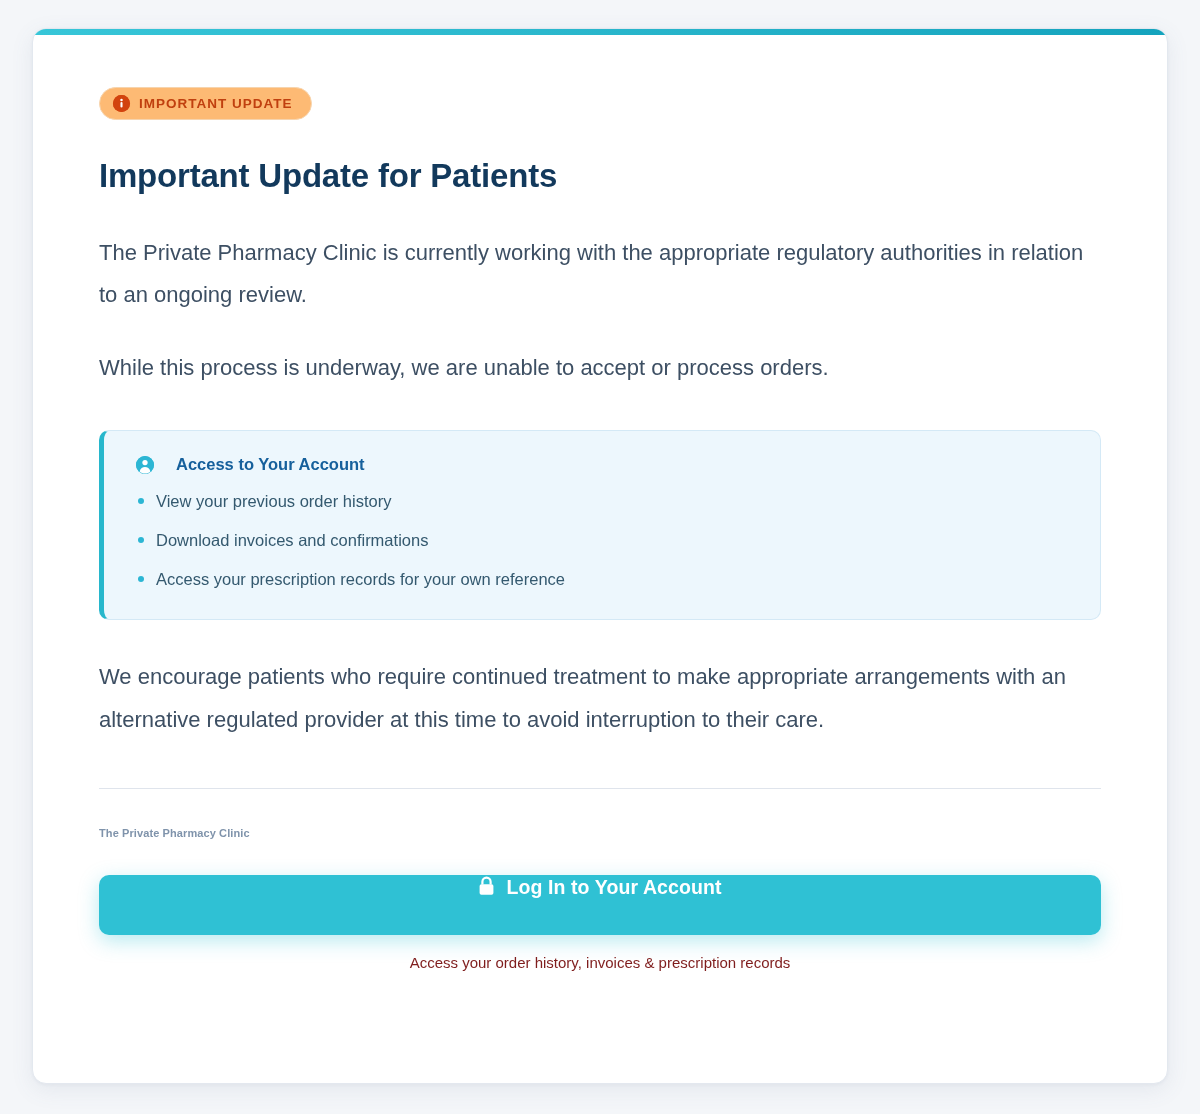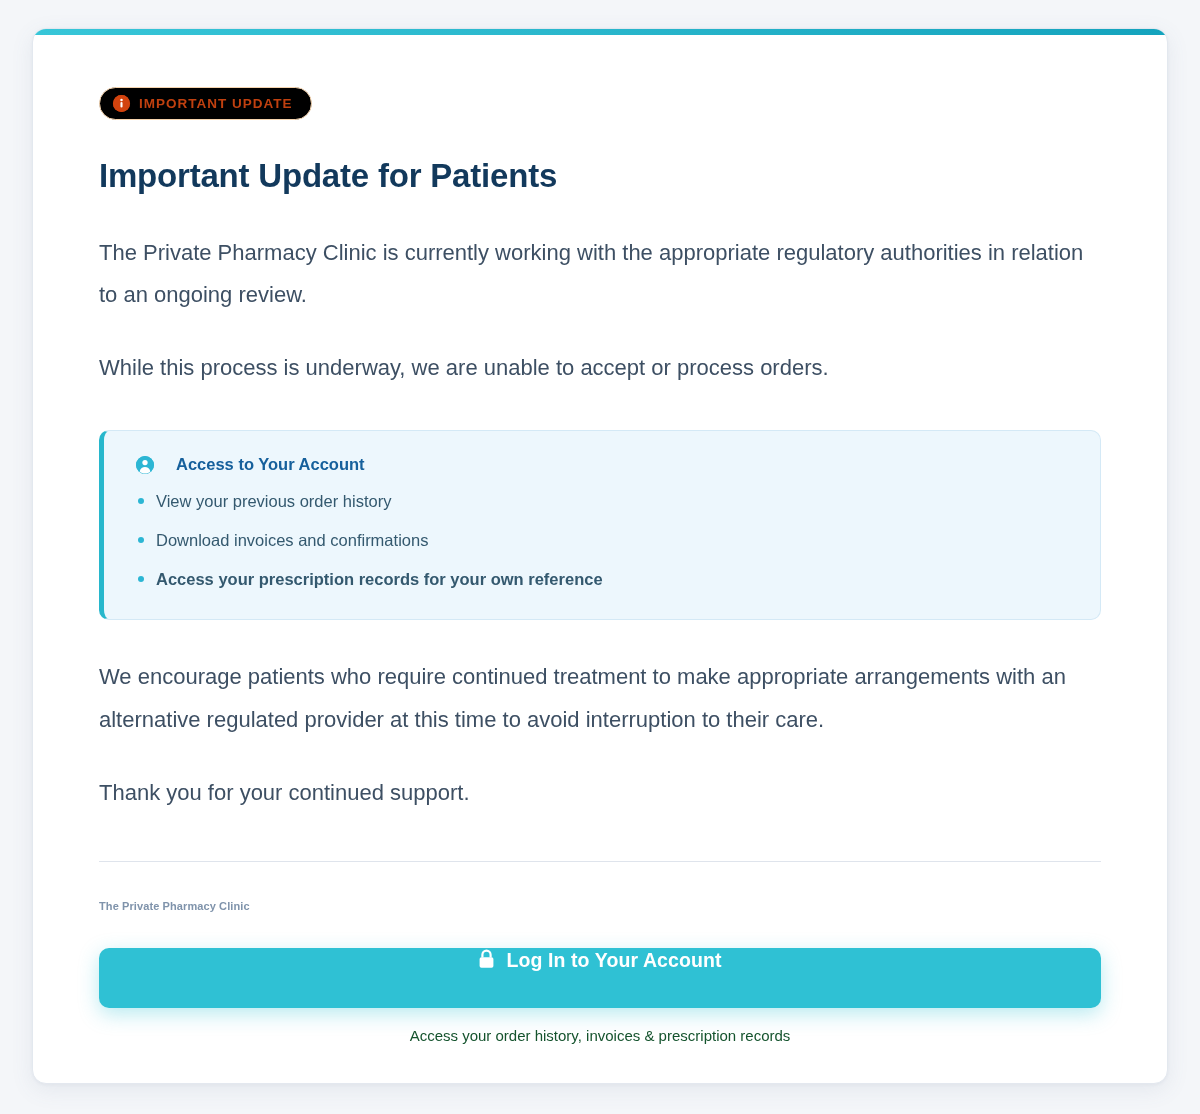--- a/index.html
+++ b/index.html
@@ -44,21 +44,21 @@
   .card-body {
     box-sizing: border-box;
     padding: 58px 66px 0 66px;
   }
 
   
   .badge {
     display: inline-flex;
     align-items: center;
     gap: 9px;
-    background: #000000;
+    background: #fdba74;
     border: 1px solid #f6d4ae;
     border-radius: 999px;
     padding: 7px 18px 7px 13px;
     margin: 0 0 6px 0;
   }
   .badge-icon {
     width: 17px;
     height: 17px;
     flex: 0 0 17px;
     border-radius: 50%;
@@ -142,21 +142,21 @@
     padding: 0;
   }
   .infobox-list li {
     position: relative;
     padding: 0 0 0 20px;
     margin: 0 0 14px 0;
     font-size: 16.5px;
     line-height: 1.5;
     color: #34596f;
   }
-  .infobox-list li:last-child { margin-bottom: 0; font-weight: bold; }
+  .infobox-list li:last-child { margin-bottom: 0; }
   .infobox-list li::before {
     content: "";
     position: absolute;
     left: 2px;
     top: 9px;
     width: 6px;
     height: 6px;
     border-radius: 50%;
     background: #2cb6d4;
   }
@@ -198,21 +198,21 @@
     justify-content: center;
     gap: 11px;
     cursor: pointer;
     box-shadow: 0 6px 20px rgba(47, 193, 212, 0.34);
   }
   .lock-icon { display: block; }
   .cta-sub {
     margin: 19px 0 0 0;
     text-align: center;
     font-size: 15px;
-    color: #14532d;
+    color: #7f1d1d;
   }
 </style>
 </head>
 <body>
 
 <div class="page">
   <div class="card">
 
     <div class="accent-bar"></div>
 
@@ -249,21 +249,20 @@
         <ul class="infobox-list">
           <li>View your previous order history</li>
           <li>Download invoices and confirmations</li>
           <li>Access your prescription records for your own reference</li>
         </ul>
       </div>
 
       <p class="para">We encourage patients who require continued treatment to make appropriate arrangements with an alternative regulated provider at this time to avoid interruption to their care.</p>
 
 
-      <p class="para tight">Thank you for your continued support.</p>
 
       <hr class="divider">
 
       <p class="signature">The Private Pharmacy Clinic</p>
 
       <div class="cta-wrap">
         <button class="cta-button">
           <span>
             <svg class="lock-icon" width="17" height="20" viewBox="0 0 17 20" aria-hidden="true">
               <path d="M4.4 8.4V5.8a4.1 4.1 0 0 1 8.2 0v2.6" fill="none" stroke="#ffffff" stroke-width="2.2"></path>

